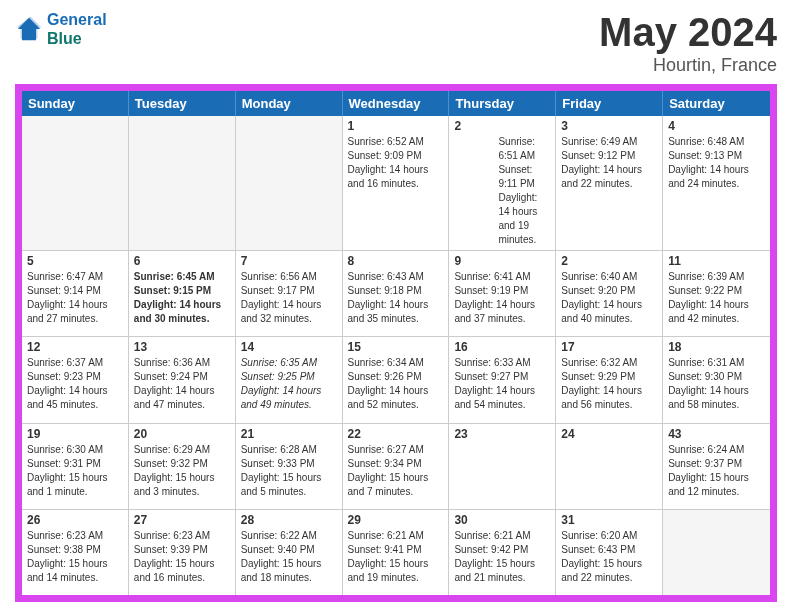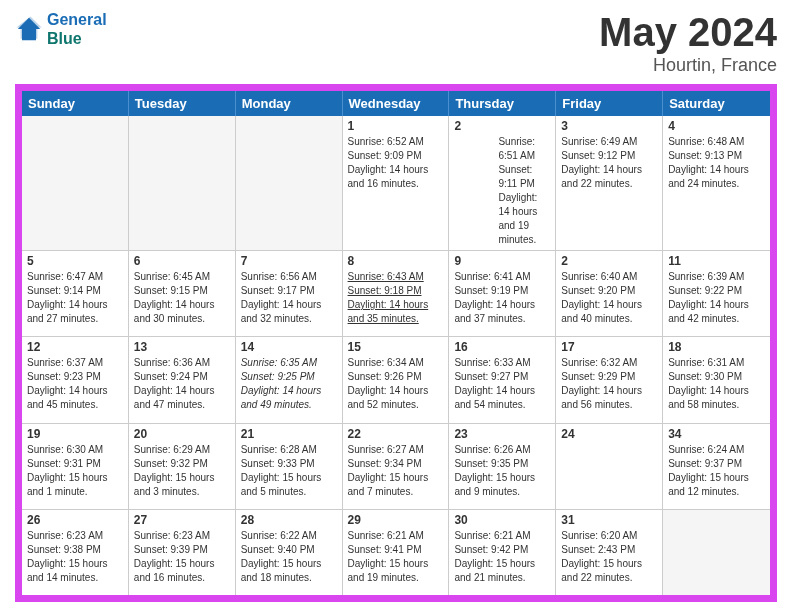--- a/index.html
+++ b/index.html
@@ -166,33 +166,33 @@
         </div>
         <div class="cal-row">
           <div class="cal-cell">
             <div class="day-number">5</div>
             <div class="cell-info" style="white-space: pre-line;">Sunrise: 6:47 AM
 Sunset: 9:14 PM
 Daylight: 14 hours and 27 minutes.</div>
           </div>
           <div class="cal-cell">
             <div class="day-number">6</div>
-            <div class="cell-info" style="white-space: pre-line;">Sunrise: 6:45 AM
+            <div class="cell-info" style="white-space: pre-line; font-weight: bold;">Sunrise: 6:45 AM
 Sunset: 9:15 PM
 Daylight: 14 hours and 30 minutes.</div>
           </div>
           <div class="cal-cell">
             <div class="day-number">7</div>
             <div class="cell-info" style="white-space: pre-line;">Sunrise: 6:56 AM
 Sunset: 9:17 PM
 Daylight: 14 hours and 32 minutes.</div>
           </div>
           <div class="cal-cell">
             <div class="day-number">8</div>
-            <div class="cell-info" style="white-space: pre-line; text-decoration: underline;">Sunrise: 6:43 AM
+            <div class="cell-info" style="white-space: pre-line;">Sunrise: 6:43 AM
 Sunset: 9:18 PM
 Daylight: 14 hours and 35 minutes.</div>
           </div>
           <div class="cal-cell">
             <div class="day-number">9</div>
             <div class="cell-info" style="white-space: pre-line;">Sunrise: 6:41 AM
 Sunset: 9:19 PM
 Daylight: 14 hours and 37 minutes.</div>
           </div>
           <div class="cal-cell">
@@ -272,29 +272,26 @@
 Daylight: 15 hours and 5 minutes.</div>
           </div>
           <div class="cal-cell">
             <div class="day-number">22</div>
             <div class="cell-info" style="white-space: pre-line;">Sunrise: 6:27 AM
 Sunset: 9:34 PM
 Daylight: 15 hours and 7 minutes.</div>
           </div>
           <div class="cal-cell">
             <div class="day-number">23</div>
-            <div class="cell-info" style="white-space: pre-line;">Sunrise: 6:26 AM
-Sunset: 9:35 PM
-Daylight: 15 hours and 9 minutes.</div>
           </div>
           <div class="cal-cell">
             <div class="day-number">24</div>
           </div>
           <div class="cal-cell">
-            <div class="day-number">34</div>
+            <div class="day-number">43</div>
             <div class="cell-info" style="white-space: pre-line;">Sunrise: 6:24 AM
 Sunset: 9:37 PM
 Daylight: 15 hours and 12 minutes.</div>
           </div>
         </div>
         <div class="cal-row">
           <div class="cal-cell">
             <div class="day-number">26</div>
             <div class="cell-info" style="white-space: pre-line;">Sunrise: 6:23 AM
 Sunset: 9:38 PM
@@ -320,20 +317,20 @@
           </div>
           <div class="cal-cell">
             <div class="day-number">30</div>
             <div class="cell-info" style="white-space: pre-line;">Sunrise: 6:21 AM
 Sunset: 9:42 PM
 Daylight: 15 hours and 21 minutes.</div>
           </div>
           <div class="cal-cell">
             <div class="day-number">31</div>
             <div class="cell-info" style="white-space: pre-line;">Sunrise: 6:20 AM
-Sunset: 2:43 PM
+Sunset: 6:43 PM
 Daylight: 15 hours and 22 minutes.</div>
           </div>
           <div class="cal-cell empty"></div>
         </div>
       </div>
   </div>
 </div>
 
 </body></html>

